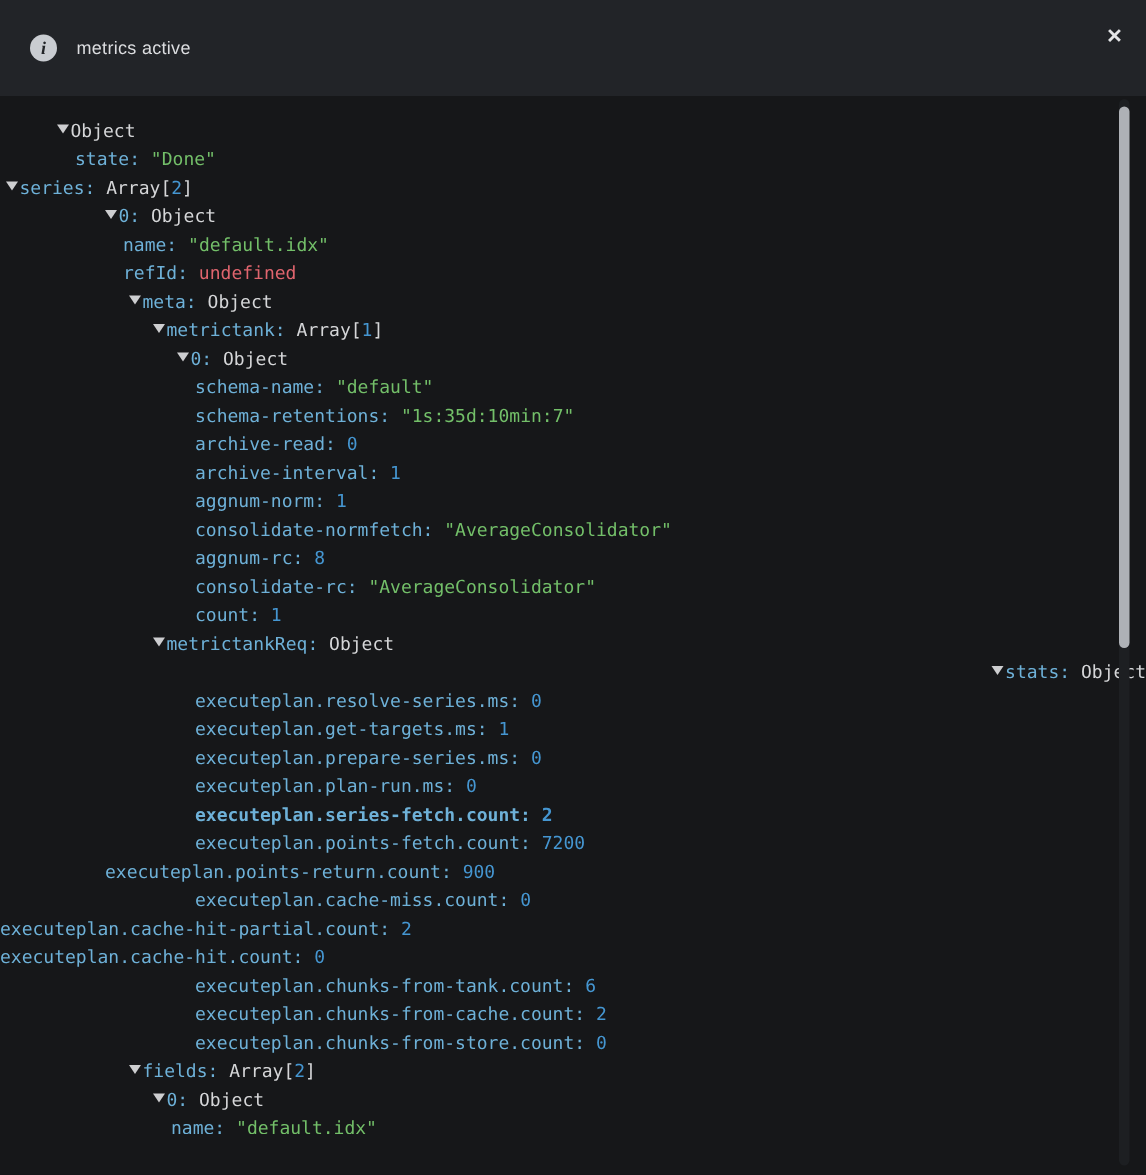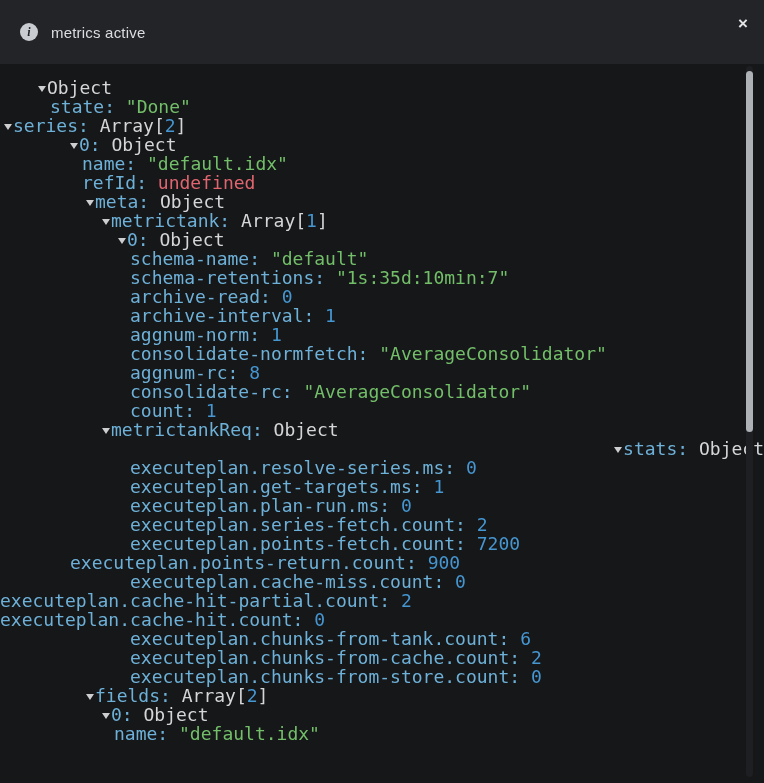--- a/index.html
+++ b/index.html
@@ -20,37 +20,37 @@
   }
   .info-icon {
     width: 18px; height: 18px; border-radius: 50%;
     background: #c9ccd1; color: #222428;
     display: flex; align-items: center; justify-content: center;
     font-family: "Liberation Serif", serif; font-style: italic;
     font-weight: 700; font-size: 12px;
     margin-right: 13px; flex: 0 0 auto;
   }
   .title {
-    color: #dcdde0; font-size: 15px; font-weight: 400; letter-spacing: .2px;
+    color: #dcdde0; font-size: 12px; font-weight: 400; letter-spacing: .2px;
   }
   .close {
     position: absolute; top: 15px; right: 16px;
     background: none; border: none; cursor: pointer;
     color: #e4e5e7; font-size: 17px; font-weight: 700; line-height: 1;
     font-family: "Liberation Sans", sans-serif;
   }
   .content {
     position: absolute; top: 64px; left: 0;
     width: 764px; height: 692px;
     overflow: hidden; padding-top: 14px;
   }
   .row {
     height: 19px; line-height: 19px;
     font-family: "DejaVu Sans Mono", "Liberation Mono", monospace;
-    font-size: 18px; white-space: pre;
+    font-size: 12px; white-space: pre;
     color: var(--type, #d5d6d8);
   }
   .arrow {
     display: inline-block; width: 0; height: 0;
     border-left: 4.5px solid transparent;
     border-right: 4.5px solid transparent;
     border-top: 6px solid #cdced0;
     margin: 0 1px 0 4px; vertical-align: 2px;
   }
   .key   { color: var(--key,    #6eb1d8); }
@@ -97,22 +97,23 @@
         <div class="row" style="padding-left: 130px;"><span class="key">archive-interval: </span><span class="num">1</span></div>
         <div class="row" style="padding-left: 130px;"><span class="key">aggnum-norm: </span><span class="num">1</span></div>
         <div class="row" style="padding-left: 130px;"><span class="key">consolidate-normfetch: </span><span class="str">"AverageConsolidator"</span></div>
         <div class="row" style="padding-left: 130px;"><span class="key">aggnum-rc: </span><span class="num">8</span></div>
         <div class="row" style="padding-left: 130px;"><span class="key">consolidate-rc: </span><span class="str">"AverageConsolidator"</span></div>
         <div class="row" style="padding-left: 130px;"><span class="key">count: </span><span class="num">1</span></div>
         <div class="row" style="padding-left: 98px;"><span class="arrow"></span><span class="key">metrictankReq: </span><span class="type">Object</span></div>
         <div class="row" style="padding-left: 114px; text-align: right;"><span class="arrow"></span><span class="key">stats: </span><span class="type">Object</span></div>
         <div class="row" style="padding-left: 130px;"><span class="key">executeplan.resolve-series.ms: </span><span class="num">0</span></div>
         <div class="row" style="padding-left: 130px;"><span class="key">executeplan.get-targets.ms: </span><span class="num">1</span></div>
+        <div class="row" style="padding-left: 130px;"><span class="key">executeplan.prepare-series.ms: </span><span class="num">0</span></div>
         <div class="row" style="padding-left: 130px;"><span class="key">executeplan.plan-run.ms: </span><span class="num">0</span></div>
-        <div class="row" style="padding-left: 130px;"><span class="key">executeplan.series-fetch.count: </span><span class="num">2</span></div>
+        <div class="row" style="padding-left: 130px; font-weight: bold;"><span class="key">executeplan.series-fetch.count: </span><span class="num">2</span></div>
         <div class="row" style="padding-left: 130px;"><span class="key">executeplan.points-fetch.count: </span><span class="num">7200</span></div>
         <div class="row" style="padding-left: 70px;"><span class="key">executeplan.points-return.count: </span><span class="num">900</span></div>
         <div class="row" style="padding-left: 130px;"><span class="key">executeplan.cache-miss.count: </span><span class="num">0</span></div>
         <div class="row" style=""><span class="key">executeplan.cache-hit-partial.count: </span><span class="num">2</span></div>
         <div class="row" style=""><span class="key">executeplan.cache-hit.count: </span><span class="num">0</span></div>
         <div class="row" style="padding-left: 130px;"><span class="key">executeplan.chunks-from-tank.count: </span><span class="num">6</span></div>
         <div class="row" style="padding-left: 130px;"><span class="key">executeplan.chunks-from-cache.count: </span><span class="num">2</span></div>
         <div class="row" style="padding-left: 130px;"><span class="key">executeplan.chunks-from-store.count: </span><span class="num">0</span></div>
         <div class="row" style="padding-left: 82px;"><span class="arrow"></span><span class="key">fields: </span><span class="type">Array[<span class="num">2</span>]</span></div>
         <div class="row" style="padding-left: 98px;"><span class="arrow"></span><span class="key">0: </span><span class="type">Object</span></div>

